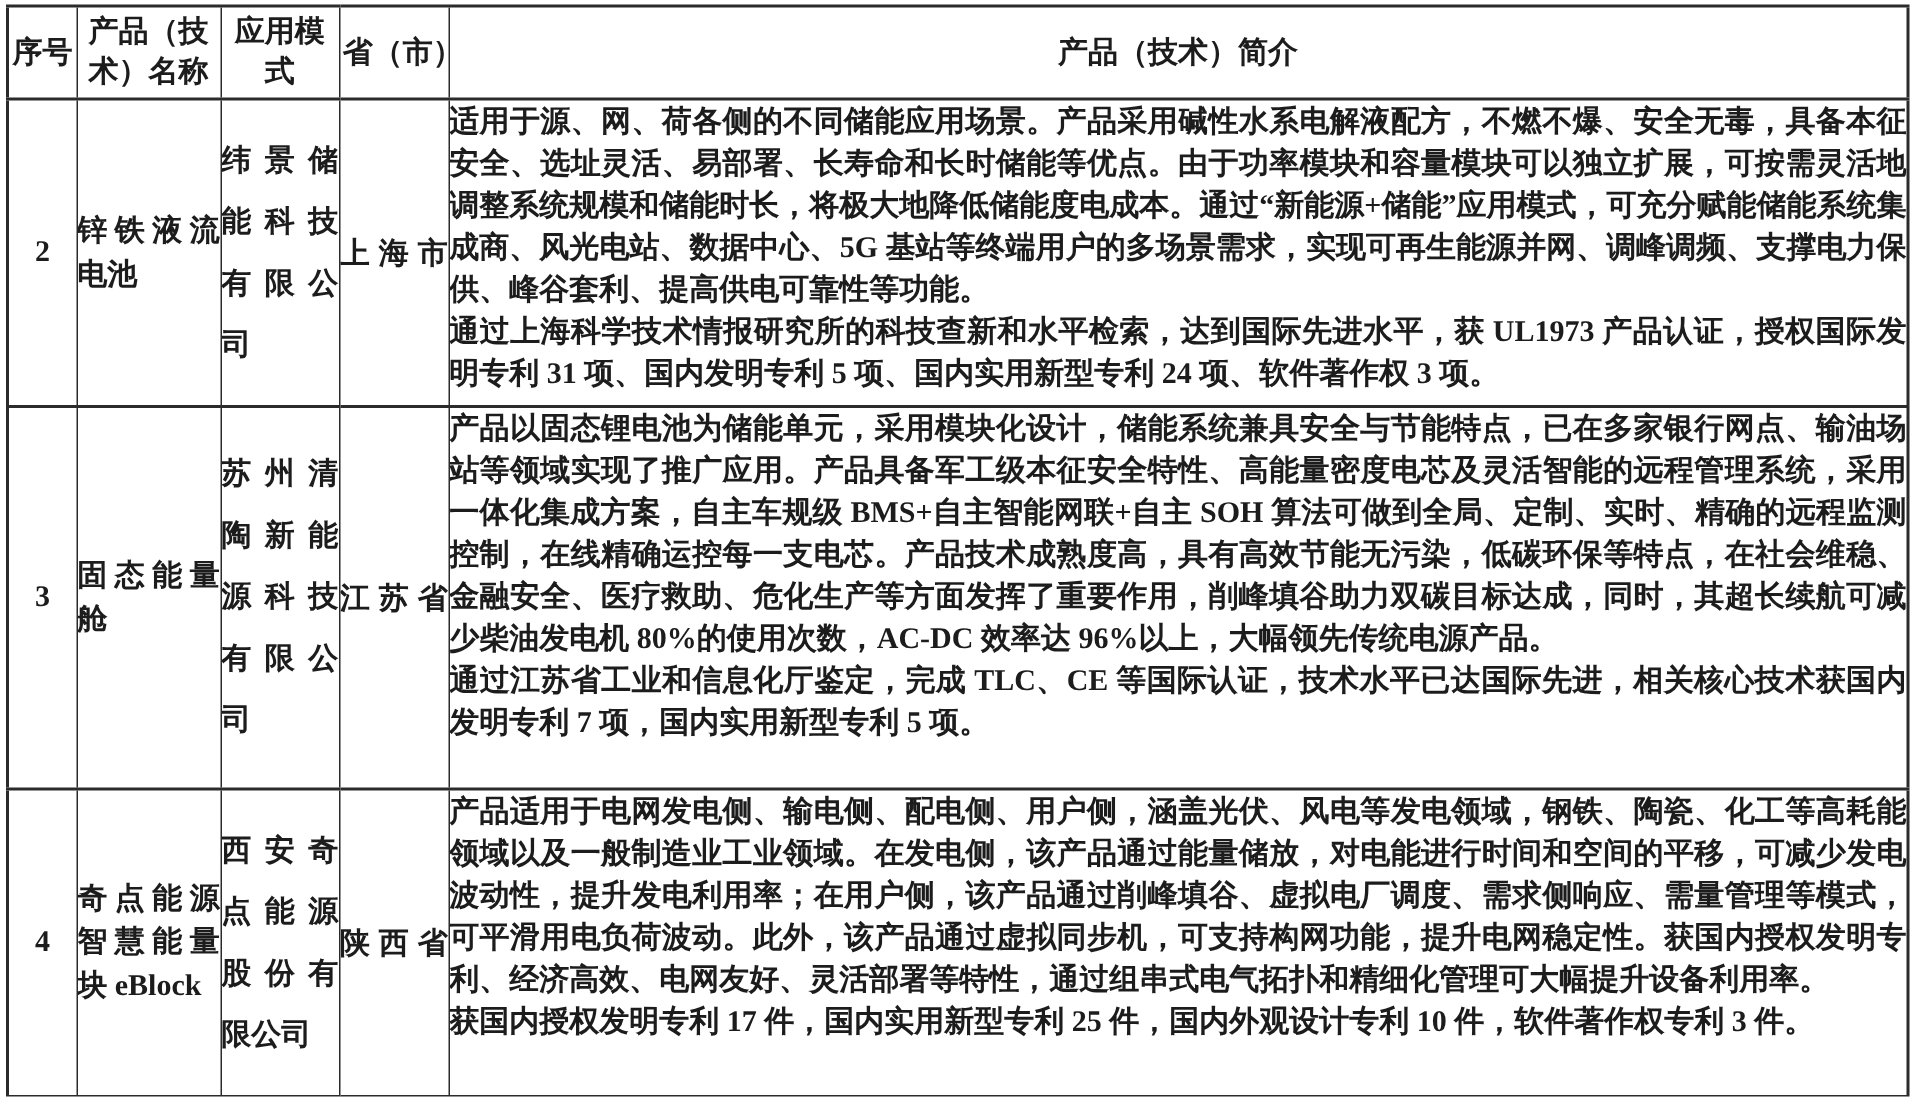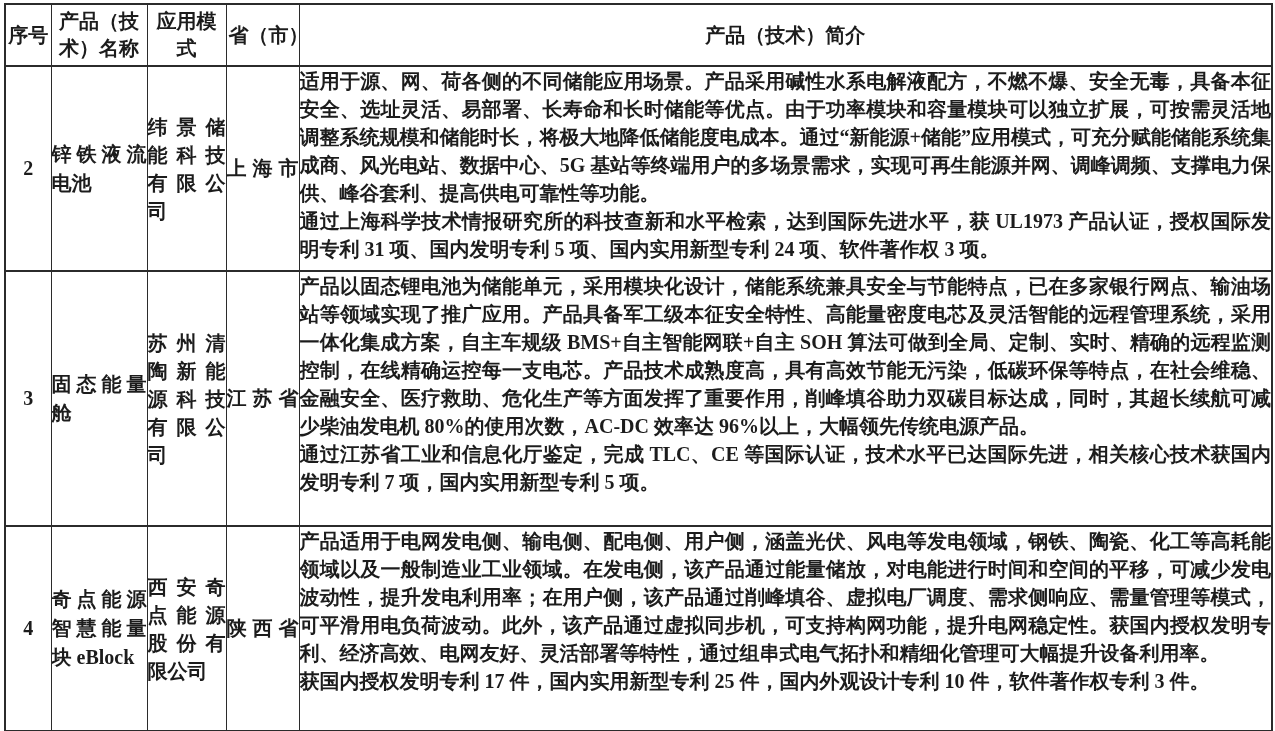--- a/index.html
+++ b/index.html
@@ -57,21 +57,21 @@
   td.name-cell {
     vertical-align: middle;
     text-align: justify;
     padding: 2px 4px;
     line-height: 29px;
   }
   td.company-cell {
     vertical-align: middle;
     text-align: justify;
     padding: 2px 3px;
-    line-height: 28px;
+    line-height: 41px;
   }
   td.province-cell {
     vertical-align: middle;
     text-align: justify;
     text-align-last: justify;
     padding: 2px 4px;
   }
   td.intro-cell {
     vertical-align: top;
     padding: 3px 5px 2px 5px;

